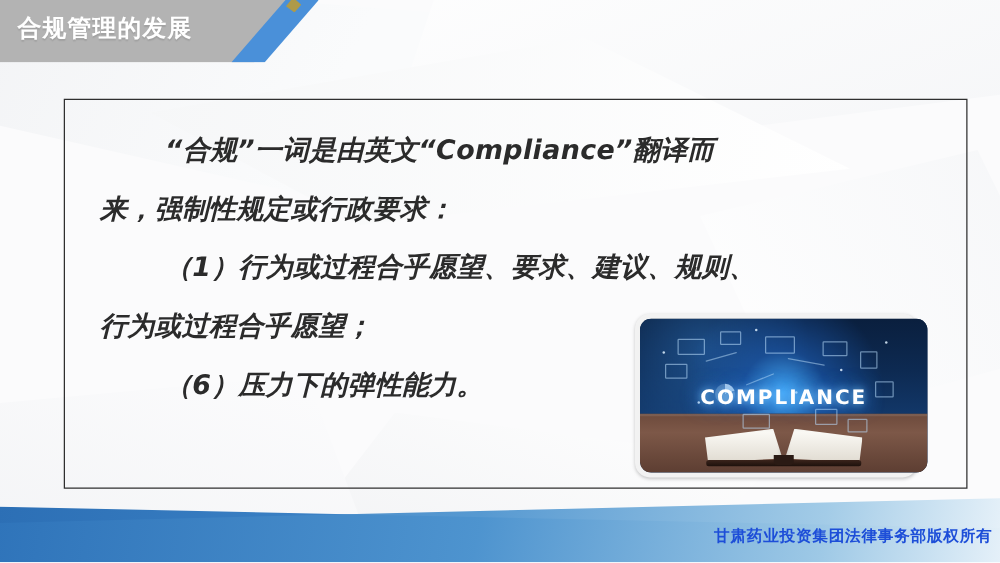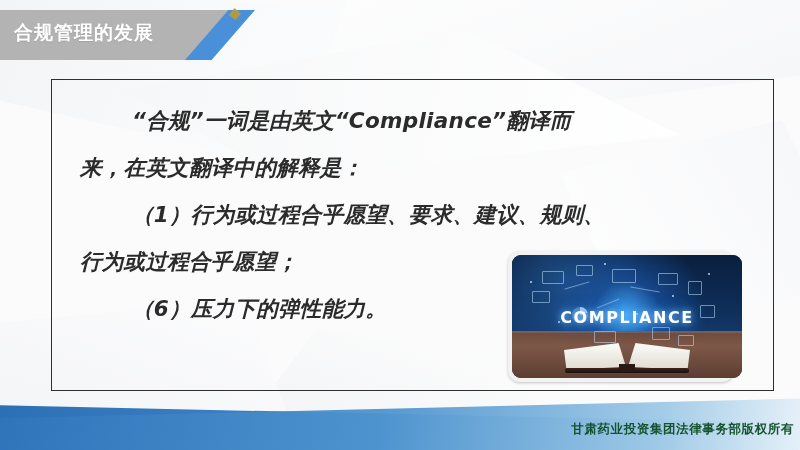--- a/index.html
+++ b/index.html
@@ -59,21 +59,21 @@
   }
   .p6 {
     left: 560px; top: 120px; width: 300px; height: 220px;
     background: linear-gradient(240deg, #f5f6f8 0%, #ffffff 100%);
     clip-path: polygon(0 24%, 74% 0, 100% 72%, 26% 100%);
   }
 
   
   .banner-wrap {
     position: absolute;
-    left: 0; top: 10px;
+    left: 0; top: 0;
     width: 290px; height: 65px;
   }
   .banner-bg {
     position: absolute;
     left: -10px; top: 0;
     width: 260px; height: 50px;
     background: #b3b3b3;
     clip-path: polygon(0 0, 100% 0, 82% 100%, 0 100%);
   }
   .banner-stripe {
@@ -251,21 +251,21 @@
     clip-path: polygon(0 52%, 100% 22%, 100% 100%, 0 100%);
     opacity: .95;
   }
   .footer-text {
     position: absolute;
     right: 6px;
     bottom: 12px;
     font-family: "DejaVu Serif", "Liberation Serif", serif;
     font-size: 12.5px;
     font-weight: 700;
-    color: #14532d;
+    color: #1d4ed8;
     letter-spacing: .6px;
     white-space: nowrap;
   }
 </style>
 </head>
 <body>
 
 <div id="slide">
 
   <div class="bg-layer">
@@ -281,21 +281,21 @@
     <div class="banner-bg"></div>
     <div class="banner-stripe"></div>
     <div class="banner-spark"></div>
     <div class="banner-title">合规管理的发展</div>
   </div>
 
   <div class="content-box"></div>
 
   <div class="body-text">
     <p class="ind">“合规”一词是由英文“Compliance”翻译而</p>
-    <p>来，在英文翻译中的解释是：</p>
+    <p>来，强制性规定或行政要求：</p>
     <p class="ind">（1）行为或过程合乎愿望、要求、建议、规则、</p>
     <p>行为或过程合乎愿望；</p>
     <p class="ind">（6）压力下的弹性能力。</p>
   </div>
 
   <div class="pic-frame">
     <div class="pic">
       <div class="pic-sky"></div>
       <div class="pic-desk"></div>
 

